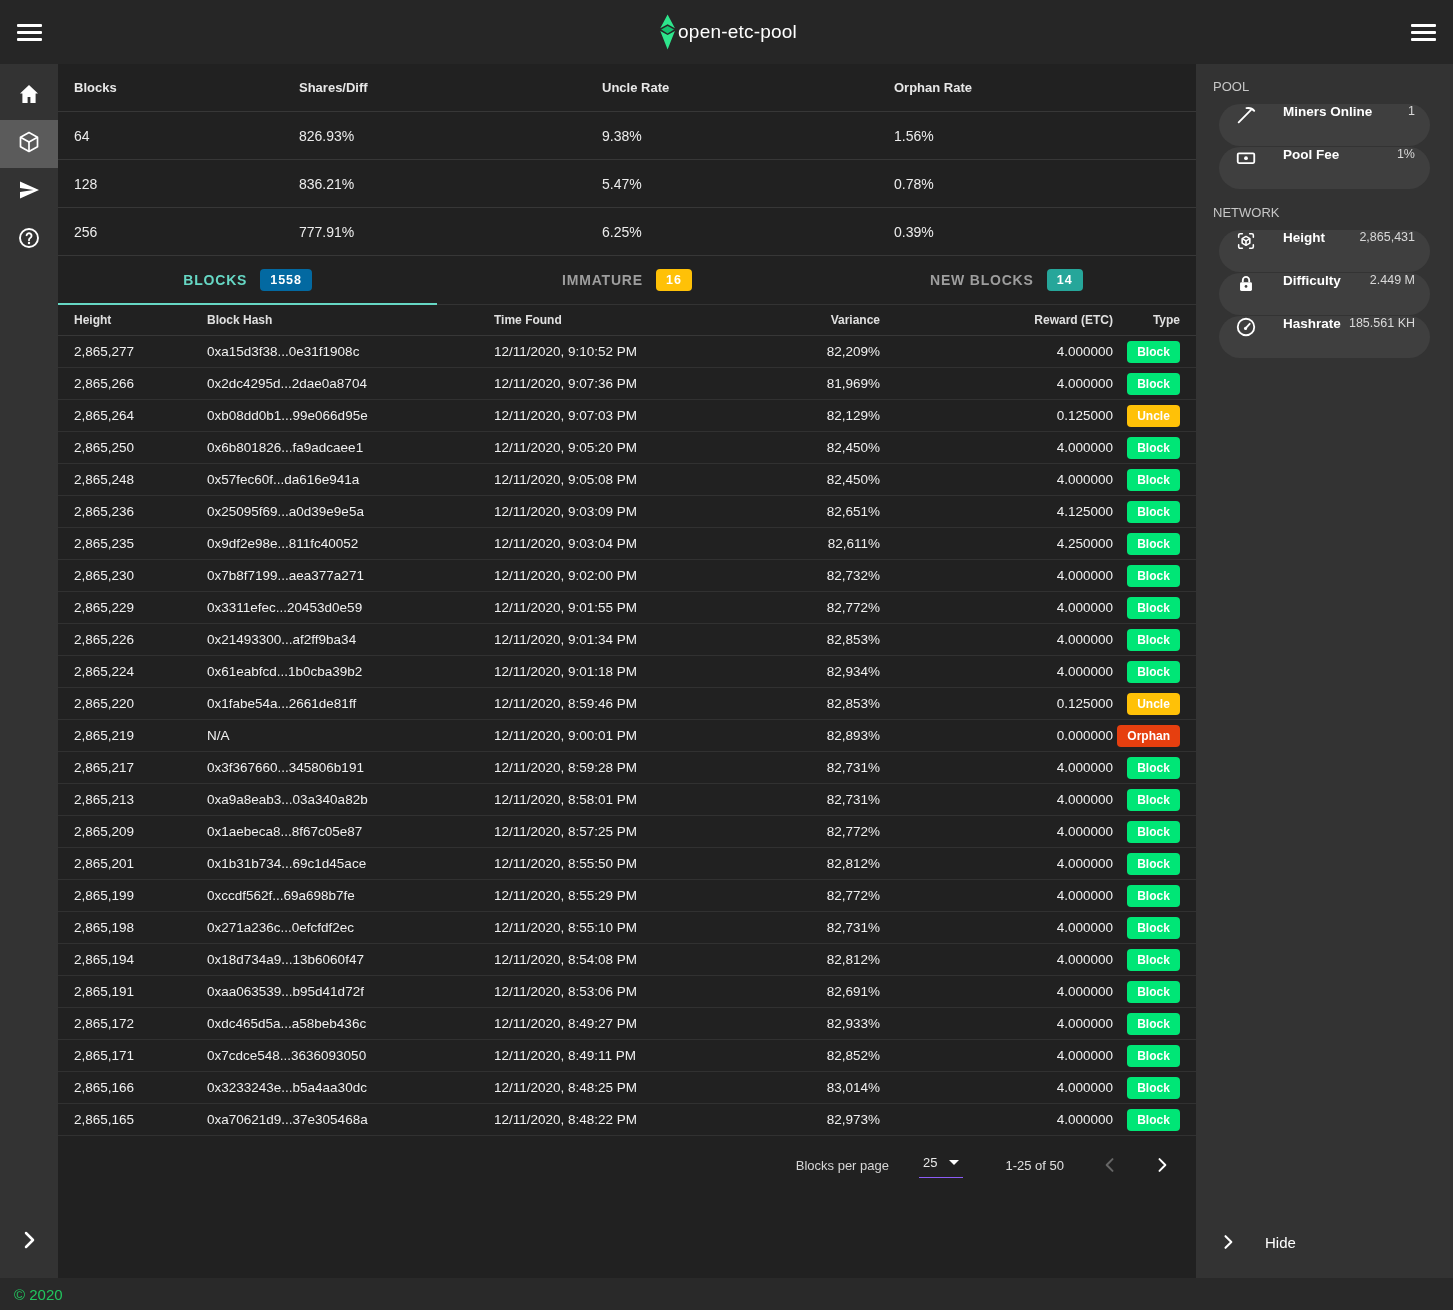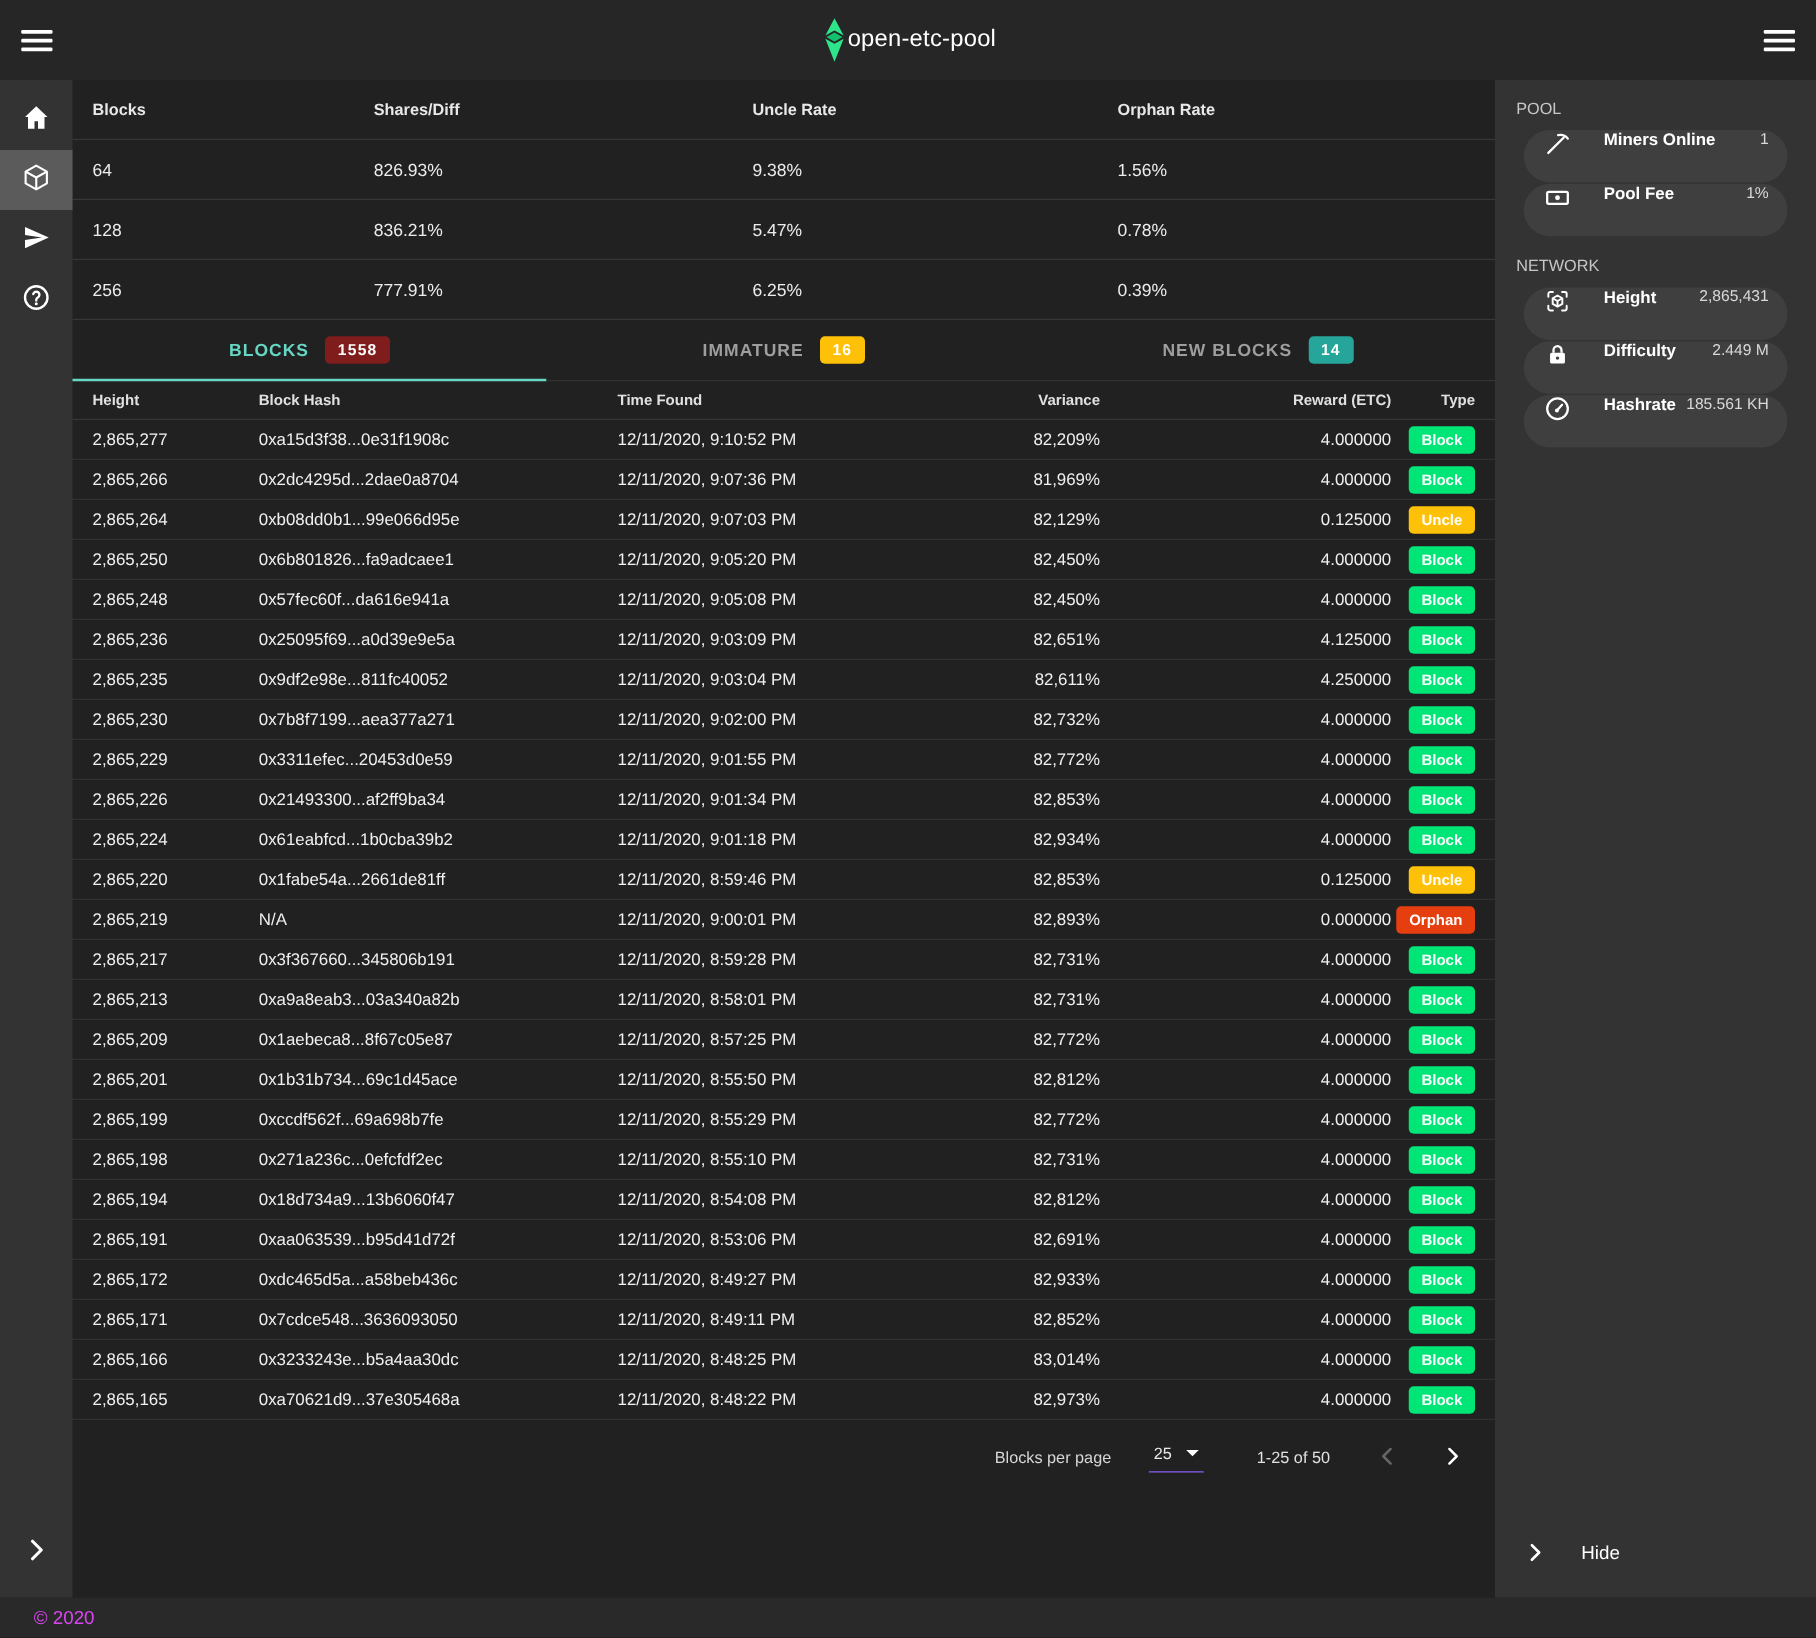--- a/index.html
+++ b/index.html
@@ -69,21 +69,21 @@
   .section-title{font-size:13px;color:#c7c7c7;padding:15px 17px 9px}
   .pill{height:42px;margin:1px 23px;background:#3f3f3f;border-radius:21px;display:flex;align-items:flex-start}
   .pill-icon{display:flex}
   .pill-icon svg{width:22px;height:22px;margin-left:16px}
   .pill .lbl{font-weight:bold;font-size:13.5px;color:#fff;margin-left:26px;white-space:nowrap}
   .pill .val{margin-left:auto;margin-right:15px;font-size:12.5px;color:#d9d9d9;white-space:nowrap}
   .hide-row{position:absolute;bottom:12px;left:0;right:0;height:48px;display:flex;align-items:center;cursor:pointer}
   .hide-row .hr-icon svg{width:20px;height:20px;margin-left:22px;display:block}
   .hide-row .lbl{margin-left:27px;font-size:15px;color:#fff}
 
-  .footer{height:32px;background:#292929;display:flex;align-items:center;padding-left:27px;font-size:15px;color:#d946ef}
+  .footer{height:32px;background:#292929;display:flex;align-items:center;padding-left:14px;font-size:15px;color:#22c55e}
 </style>
 </head>
 <body>
 
 <div class="topbar">
   <div class="hamburger h-left">
       <span></span>
       <span></span>
       <span></span>
     </div>
@@ -162,21 +162,21 @@
           <div class="cell">256</div>
           <div class="cell">777.91%</div>
           <div class="cell">6.25%</div>
           <div class="cell">0.39%</div>
         </div>
       </div>
 
     <div class="tabs" id="tabs">
         <div class="tab active">
           <span class="tab-label">BLOCKS</span>
-          <span class="tab-badge" style="background: #7f1d1d;">1558</span>
+          <span class="tab-badge" style="background: #0369a1;">1558</span>
         </div>
         <div class="tab">
           <span class="tab-label">IMMATURE</span>
           <span class="tab-badge" style="background: rgb(255, 193, 7);">16</span>
         </div>
         <div class="tab">
           <span class="tab-label">NEW BLOCKS</span>
           <span class="tab-badge" style="background: rgb(38, 166, 154);">14</span>
         </div>
       </div>

